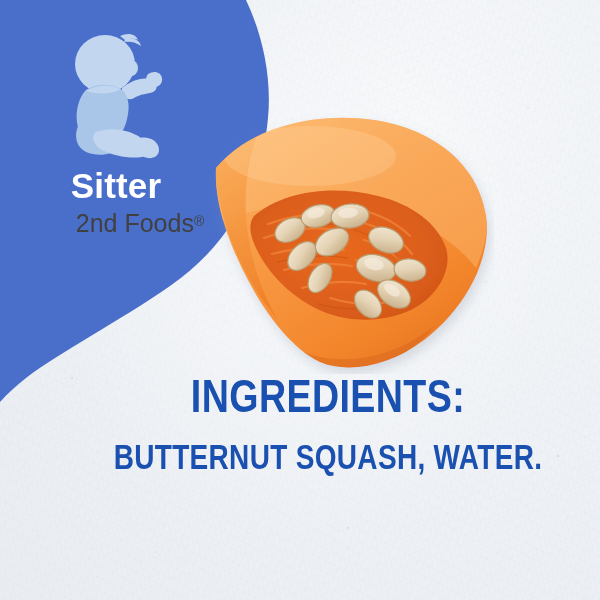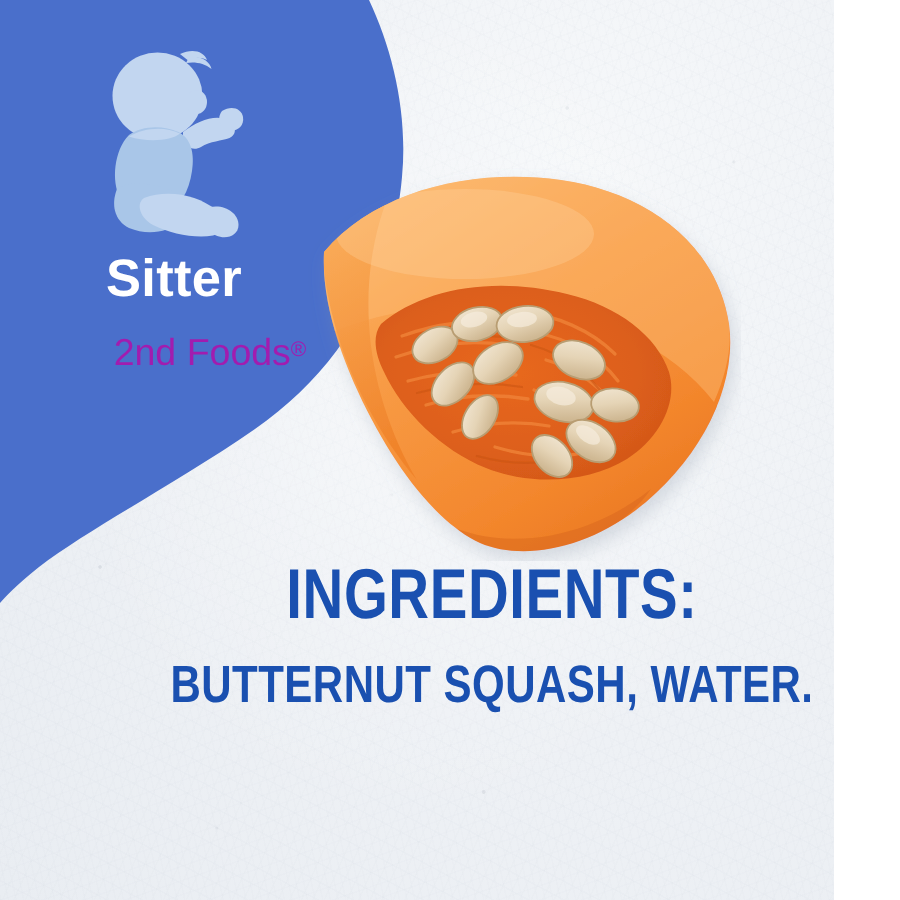--- a/index.html
+++ b/index.html
@@ -2,21 +2,21 @@
 <html><head>
 <meta charset="utf-8">
 <style>
   html, body {
     margin: 0;
     padding: 0;
     background: #ffffff;
   }
   #canvas {
     position: relative;
-    width: 556px;
+    width: 600px;
     height: 600px;
     overflow: hidden;
     background: #eef1f5;
     font-family: "Liberation Sans", sans-serif;
     -webkit-font-smoothing: antialiased;
   }
 
   
   .paper-base {
     position: absolute;
@@ -75,22 +75,22 @@
   .baby-icon { display: block; margin: 0 auto; }
   .brand-name {
     margin-top: 8px;
     color: #ffffff;
     font-size: 35px;
     font-weight: bold;
     letter-spacing: .2px;
     line-height: 1;
   }
   .brand-sub {
-    margin-top: 20px;
-    color: #a21caf;
+    margin-top: 8px;
+    color: #404040;
     font-size: 25px;
     font-weight: normal;
     line-height: 1;
     padding-left: 48px;
   }
   .brand-sub .reg {
     font-size: 14px;
     vertical-align: 6px;
     letter-spacing: 0;
   }

